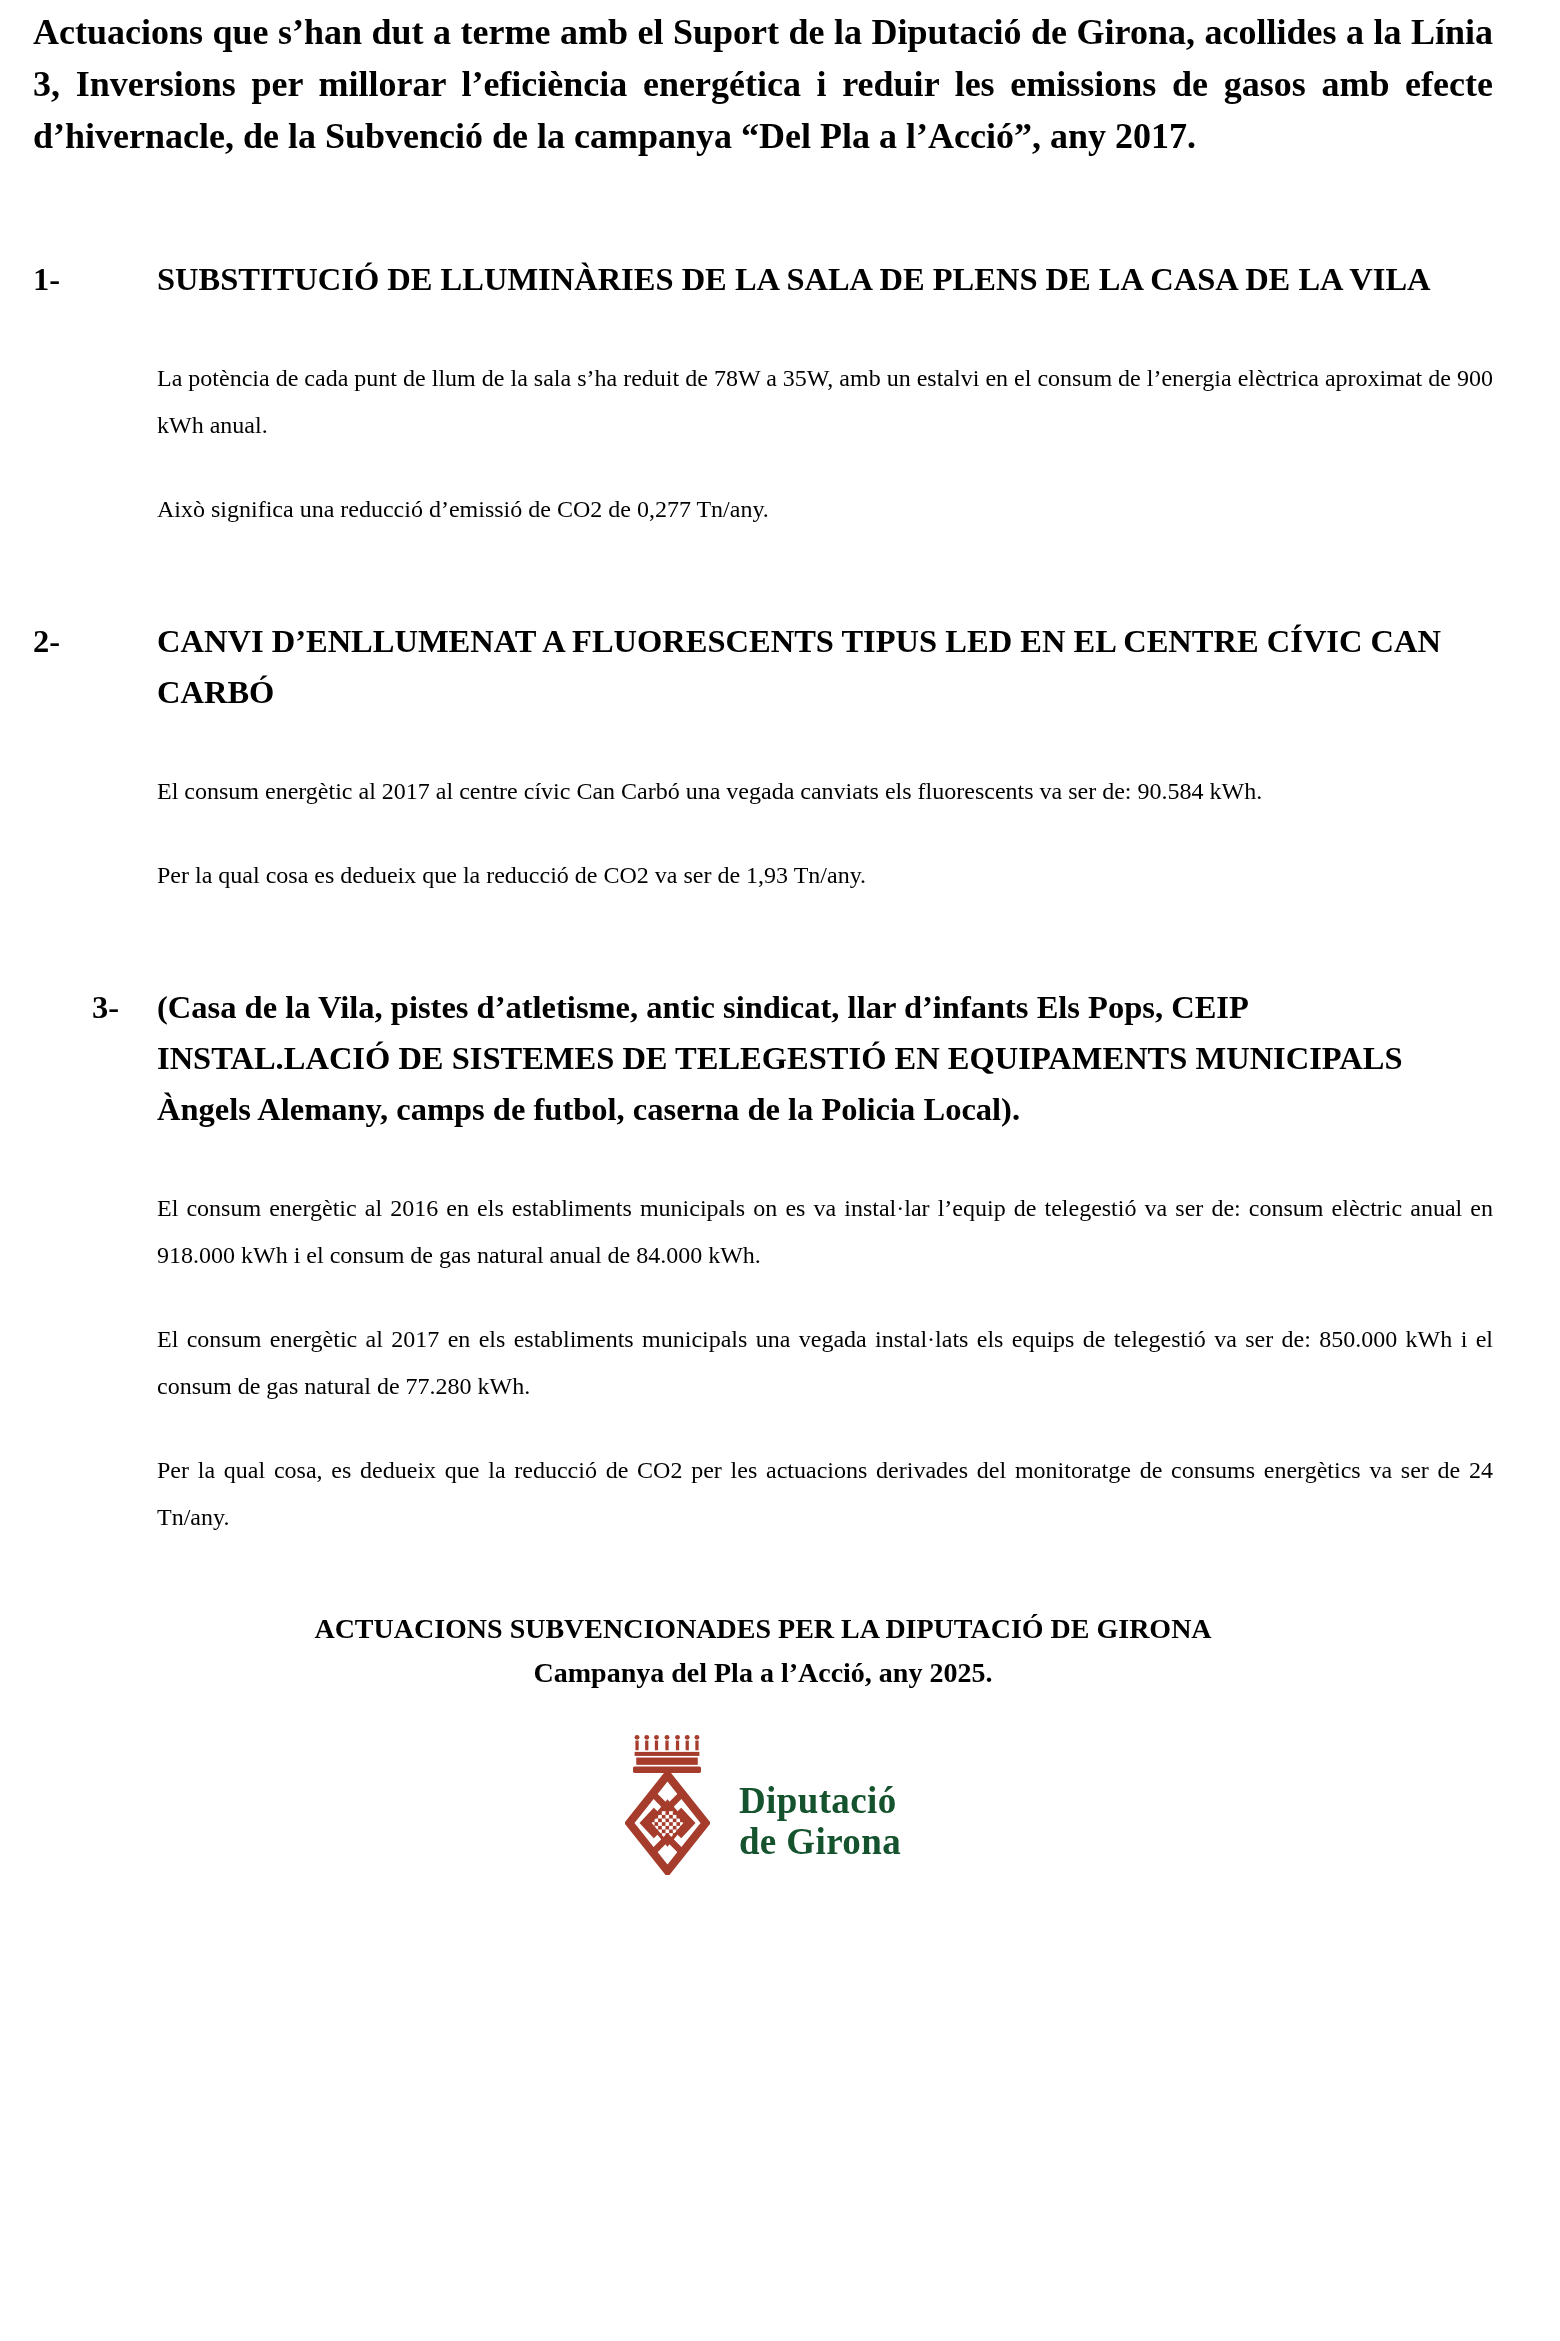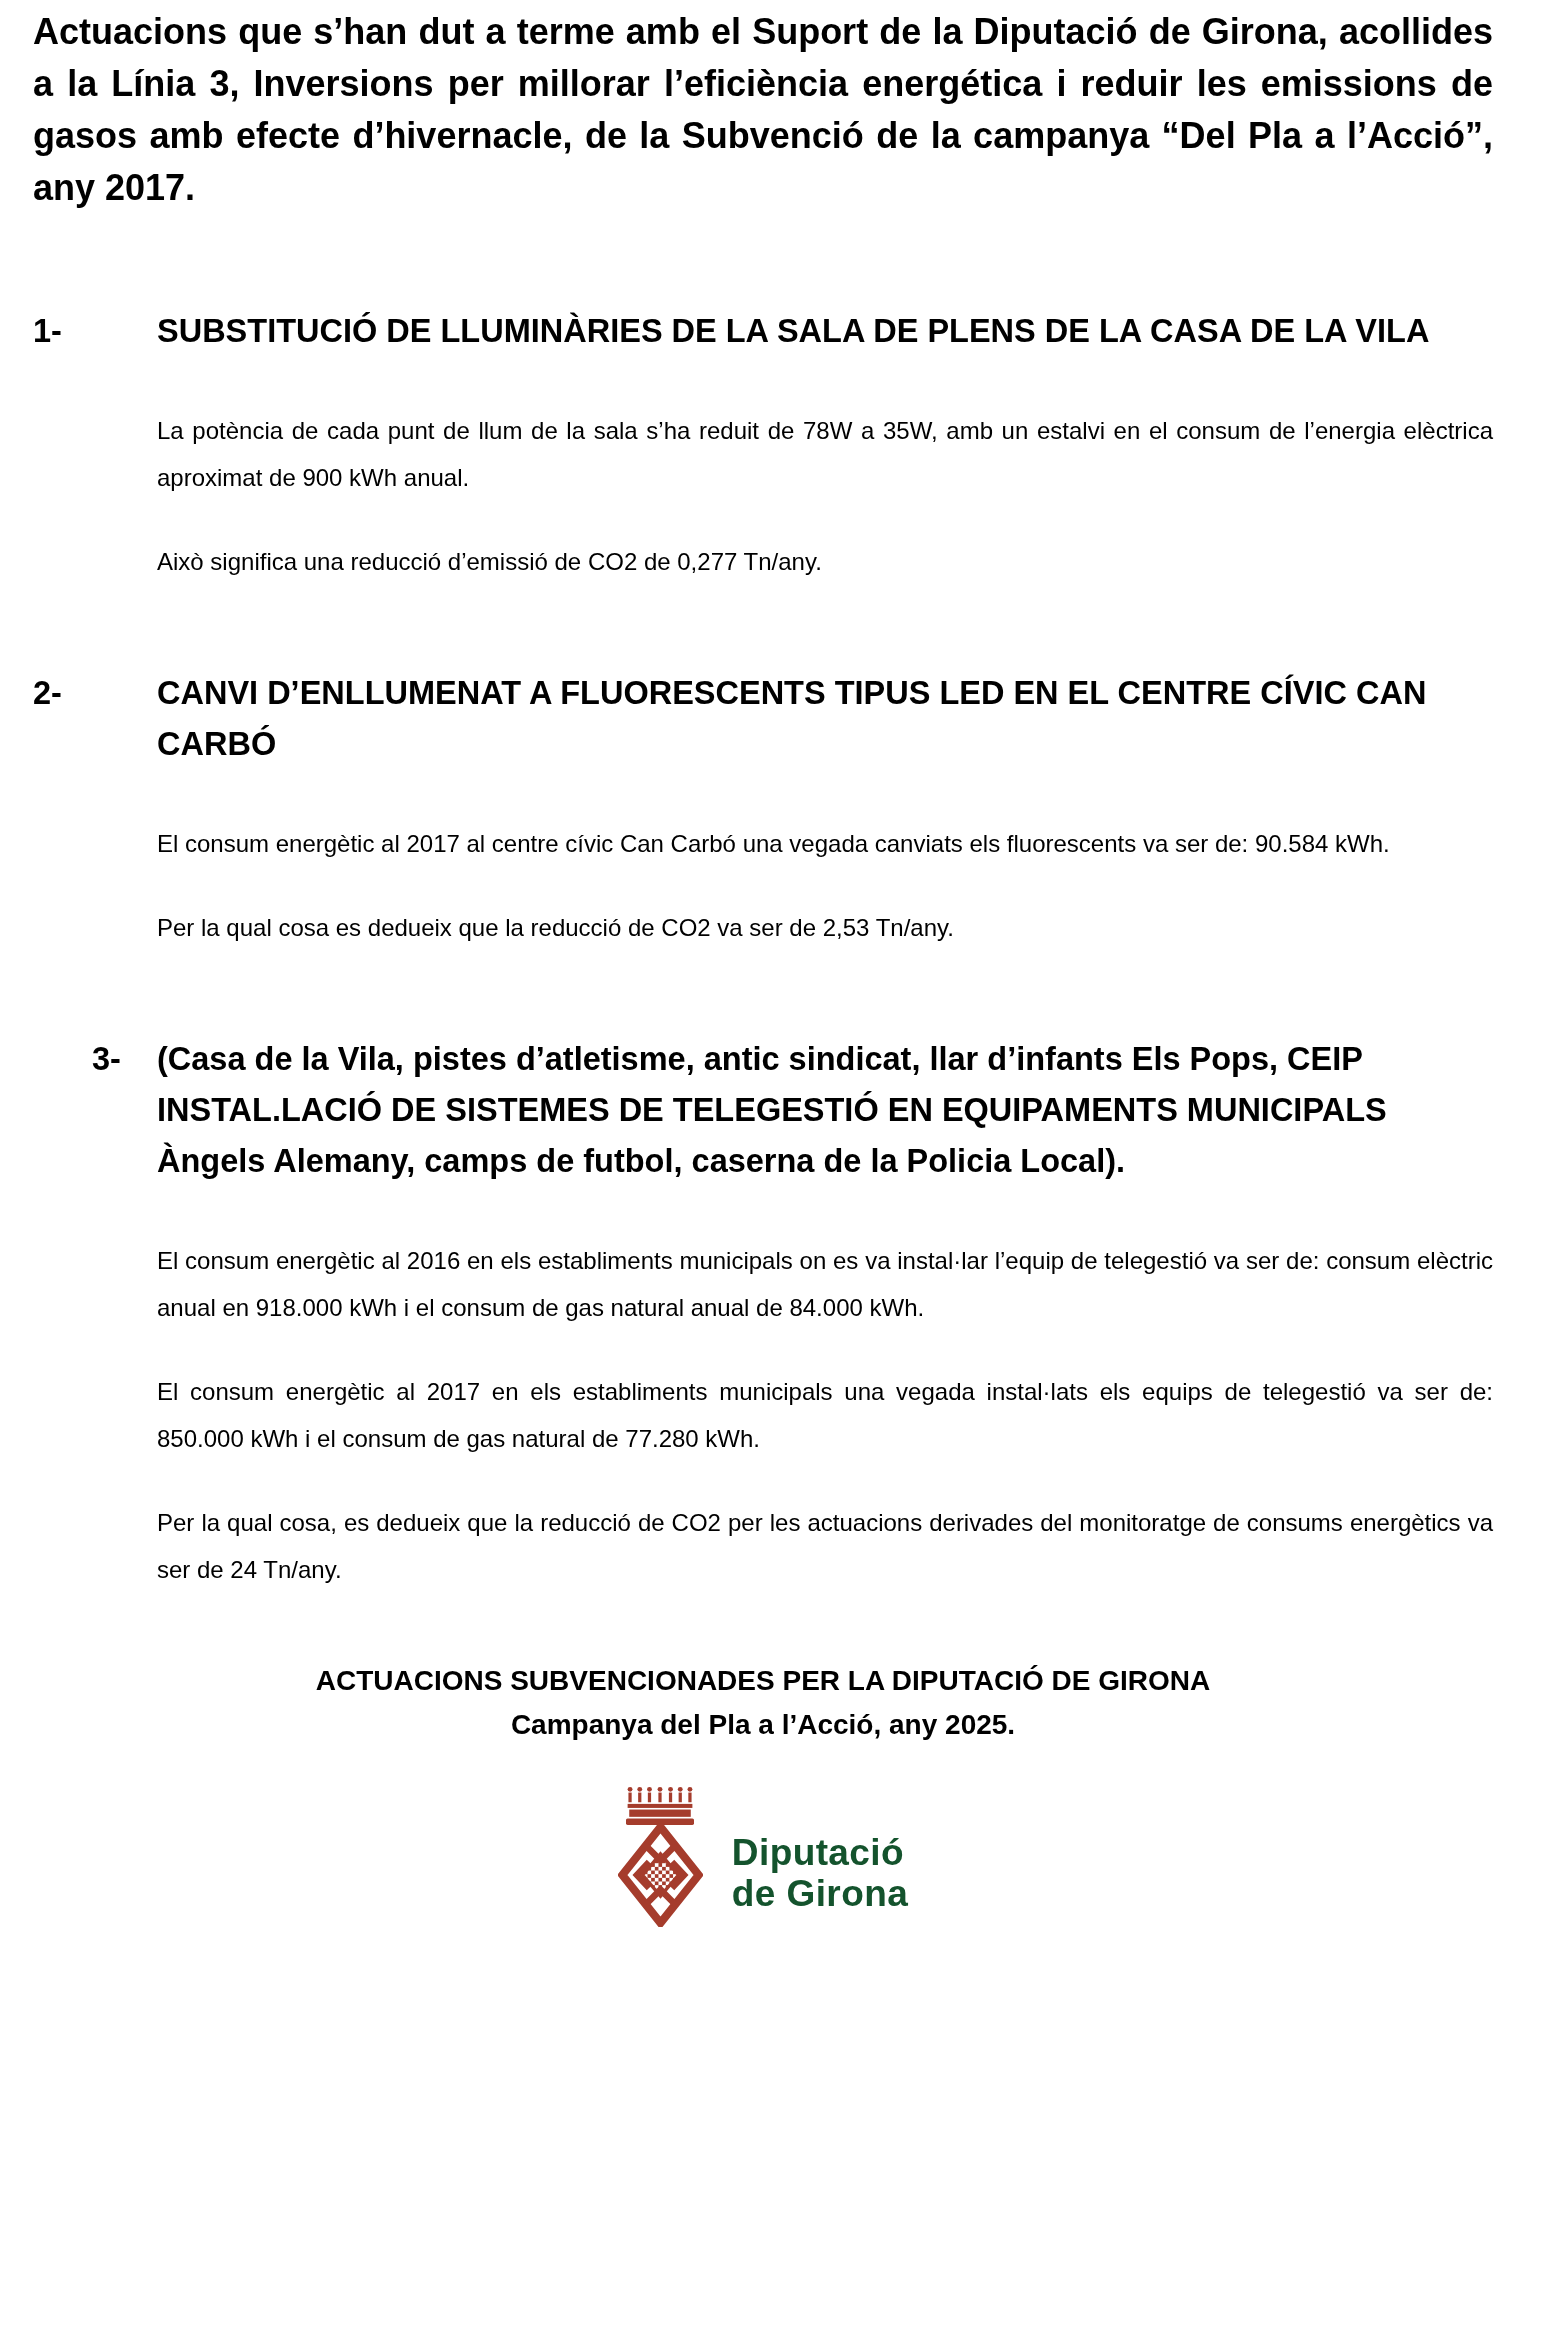--- a/index.html
+++ b/index.html
@@ -4,21 +4,21 @@
 <style>
   html, body { margin: 0; padding: 0; background: #ffffff; }
   .page {
     position: relative;
     width: 1560px;
     height: 2342px;
     box-sizing: border-box;
     padding: 5.7px 67px 0 33px;
     background: #ffffff;
     color: #000000;
-    font-family: Liberation Sans, sans-serif;
+    font-family: Liberation Serif, serif;
     overflow: hidden;
     border-radius: 21px;
   }
   .intro {
     margin: 0 0 92px 0;
     font-size: 36px;
     line-height: 52px;
     font-weight: bold;
     text-align: justify;
   }
@@ -89,21 +89,21 @@
 
   <section class="sec sec2">
     <div class="sec-head">
       <span class="num">2-</span>
       <div class="head-lines">
         <span>CANVI D’ENLLUMENAT A FLUORESCENTS TIPUS LED EN EL CENTRE CÍVIC CAN</span>
         <span>CARBÓ</span>
       </div>
     </div>
     <p class="body">El consum energètic al 2017 al centre cívic Can Carbó una vegada canviats els fluorescents va ser de: 90.584 kWh.</p>
-    <p class="body">Per la qual cosa es dedueix que la reducció de CO2 va ser de 2,53 Tn/any.</p>
+    <p class="body">Per la qual cosa es dedueix que la reducció de CO2 va ser de 1,93 Tn/any.</p>
   </section>
 
   <section class="sec sec3">
     <div class="sec-head">
       <span class="num">3-</span>
       <div class="head-lines">
         <span>(Casa de la Vila, pistes d’atletisme, antic sindicat, llar d’infants Els Pops, CEIP</span>
         <span>INSTAL.LACIÓ DE SISTEMES DE TELEGESTIÓ EN EQUIPAMENTS MUNICIPALS</span>
         <span>Àngels Alemany, camps de futbol, caserna de la Policia Local).</span>
       </div>

